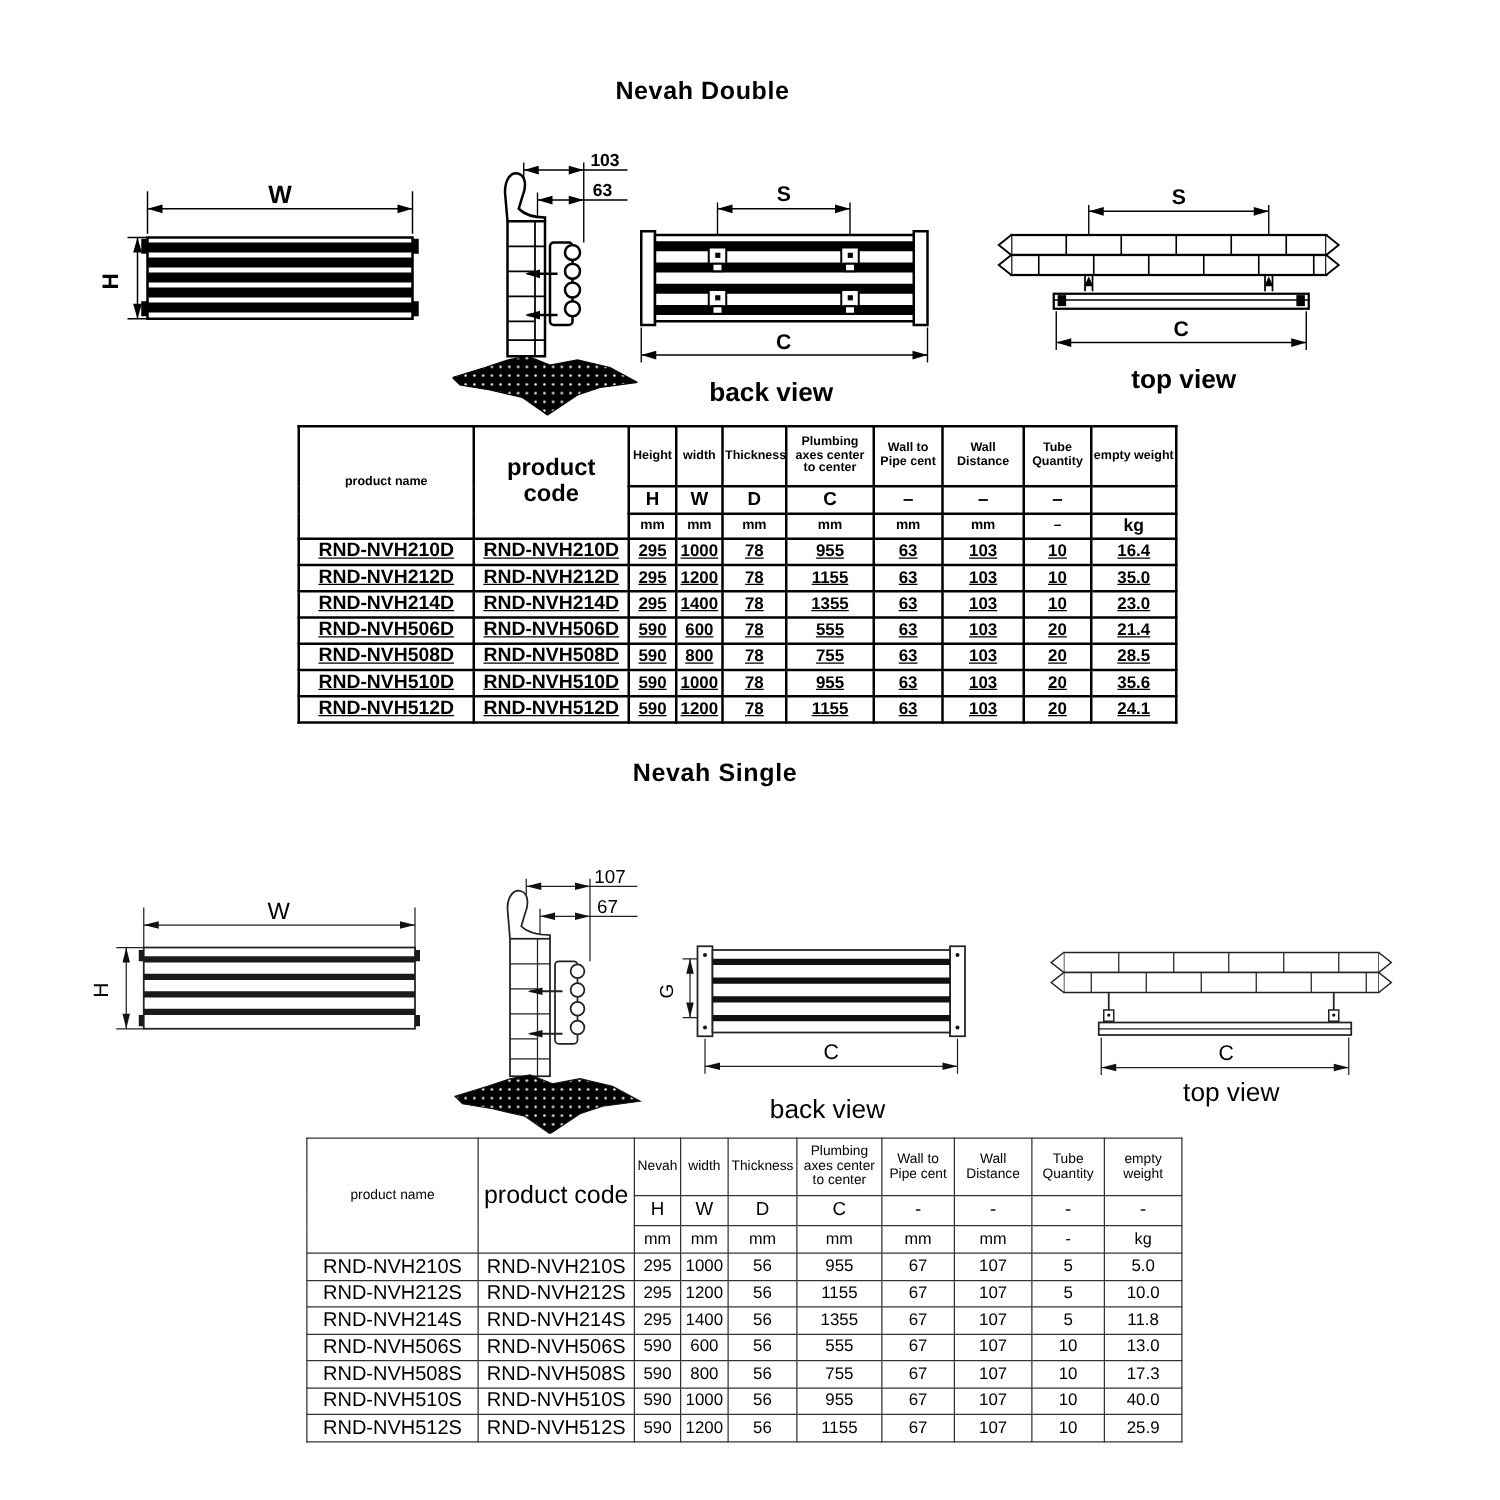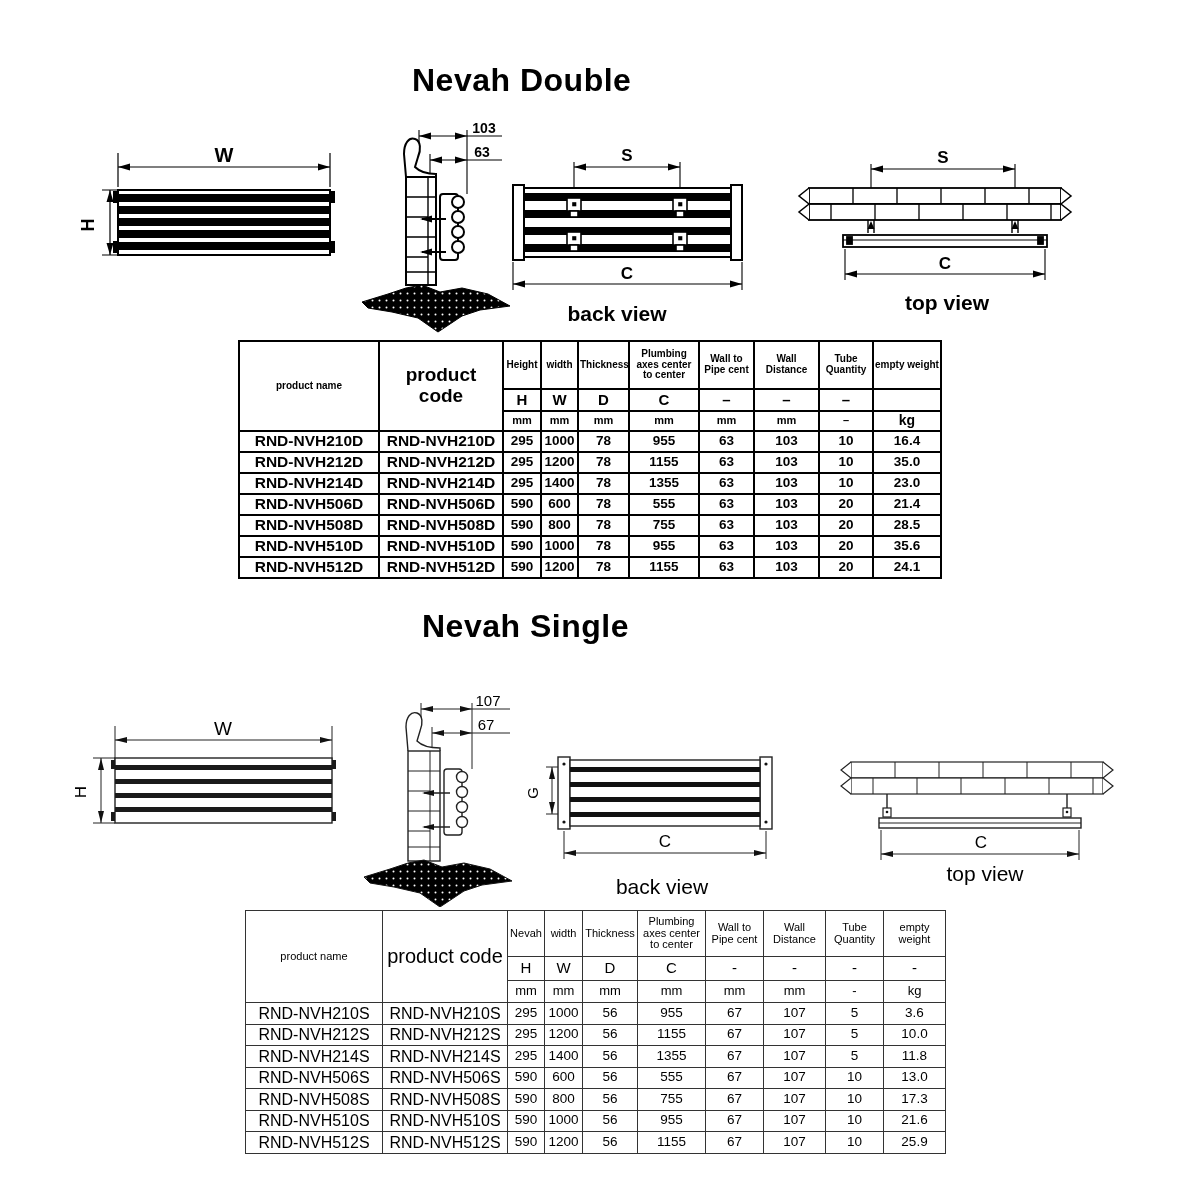--- a/index.html
+++ b/index.html
@@ -1,30 +1,30 @@
 <!DOCTYPE html>
 <html><head>
 <meta charset="utf-8">
 <style>
   html,body{margin:0;padding:0;background:#fff;}
   body{width:1200px;height:1200px;position:relative;font-family:"Liberation Sans",sans-serif;color:#000;overflow:hidden;}
   .abs{position:absolute;}
-  .title{font-weight:bold;font-size:32px;text-align:left;letter-spacing:.5px;}
+  .title{font-weight:bold;font-size:20px;text-align:center;letter-spacing:.5px;}
   svg text{font-family:"Liberation Sans",sans-serif;fill:#000;}
   svg .b{font-weight:bold;}
   table{border-collapse:collapse;table-layout:fixed;background:#fff;}
   th,td{padding:0 1px;text-align:center;vertical-align:middle;line-height:1.08;overflow:hidden;}
   
   .t1,.t1 th,.t1 td{border:2px solid #000;}
   .t1 th,.t1 td{font-weight:bold;}
   .t1 .namehdr{font-size:17px;}
   .t1 tr.desc{height:48px;}  .t1 tr.desc th{font-size:10px;margin-top:44px;}
   .t1 tr.sym{height:22px;}   .t1 tr.sym th{font-size:15px;}
   .t1 tr.unit{height:20px;}  .t1 tr.unit th{font-size:11px;}
-  .t1 tbody tr{height:21px;}
+  .t1 tbody tr{height:21px;text-decoration:underline;}
   .t1 tbody td{font-size:13.5px;}
   .t1 tbody td:nth-child(1),.t1 tbody td:nth-child(2){font-size:15.5px;}
   
   .t2,.t2 th,.t2 td{border:1px solid #333;}
   .t2 th,.t2 td{font-weight:normal;}
   .t2 .namehdr{font-size:18px;}
   .t2 tr.desc{height:46px;}  .t2 tr.desc th{font-size:11px;}
   .t2 tr.sym{height:24px;}   .t2 tr.sym th{font-size:15px;}
   .t2 tr.unit{height:22px;}  .t2 tr.unit th{font-size:13px;}
   .t2 tbody tr{height:21.5px;}
@@ -495,21 +495,21 @@
       <tr>
         <td>RND-NVH210S</td>
         <td>RND-NVH210S</td>
         <td>295</td>
         <td>1000</td>
         <td>56</td>
         <td>955</td>
         <td>67</td>
         <td>107</td>
         <td>5</td>
-        <td>3.6</td>
+        <td>5.0</td>
       </tr>
       <tr>
         <td>RND-NVH212S</td>
         <td>RND-NVH212S</td>
         <td>295</td>
         <td>1200</td>
         <td>56</td>
         <td>1155</td>
         <td>67</td>
         <td>107</td>
@@ -555,21 +555,21 @@
       <tr>
         <td>RND-NVH510S</td>
         <td>RND-NVH510S</td>
         <td>590</td>
         <td>1000</td>
         <td>56</td>
         <td>955</td>
         <td>67</td>
         <td>107</td>
         <td>10</td>
-        <td>21.6</td>
+        <td>40.0</td>
       </tr>
       <tr>
         <td>RND-NVH512S</td>
         <td>RND-NVH512S</td>
         <td>590</td>
         <td>1200</td>
         <td>56</td>
         <td>1155</td>
         <td>67</td>
         <td>107</td>

